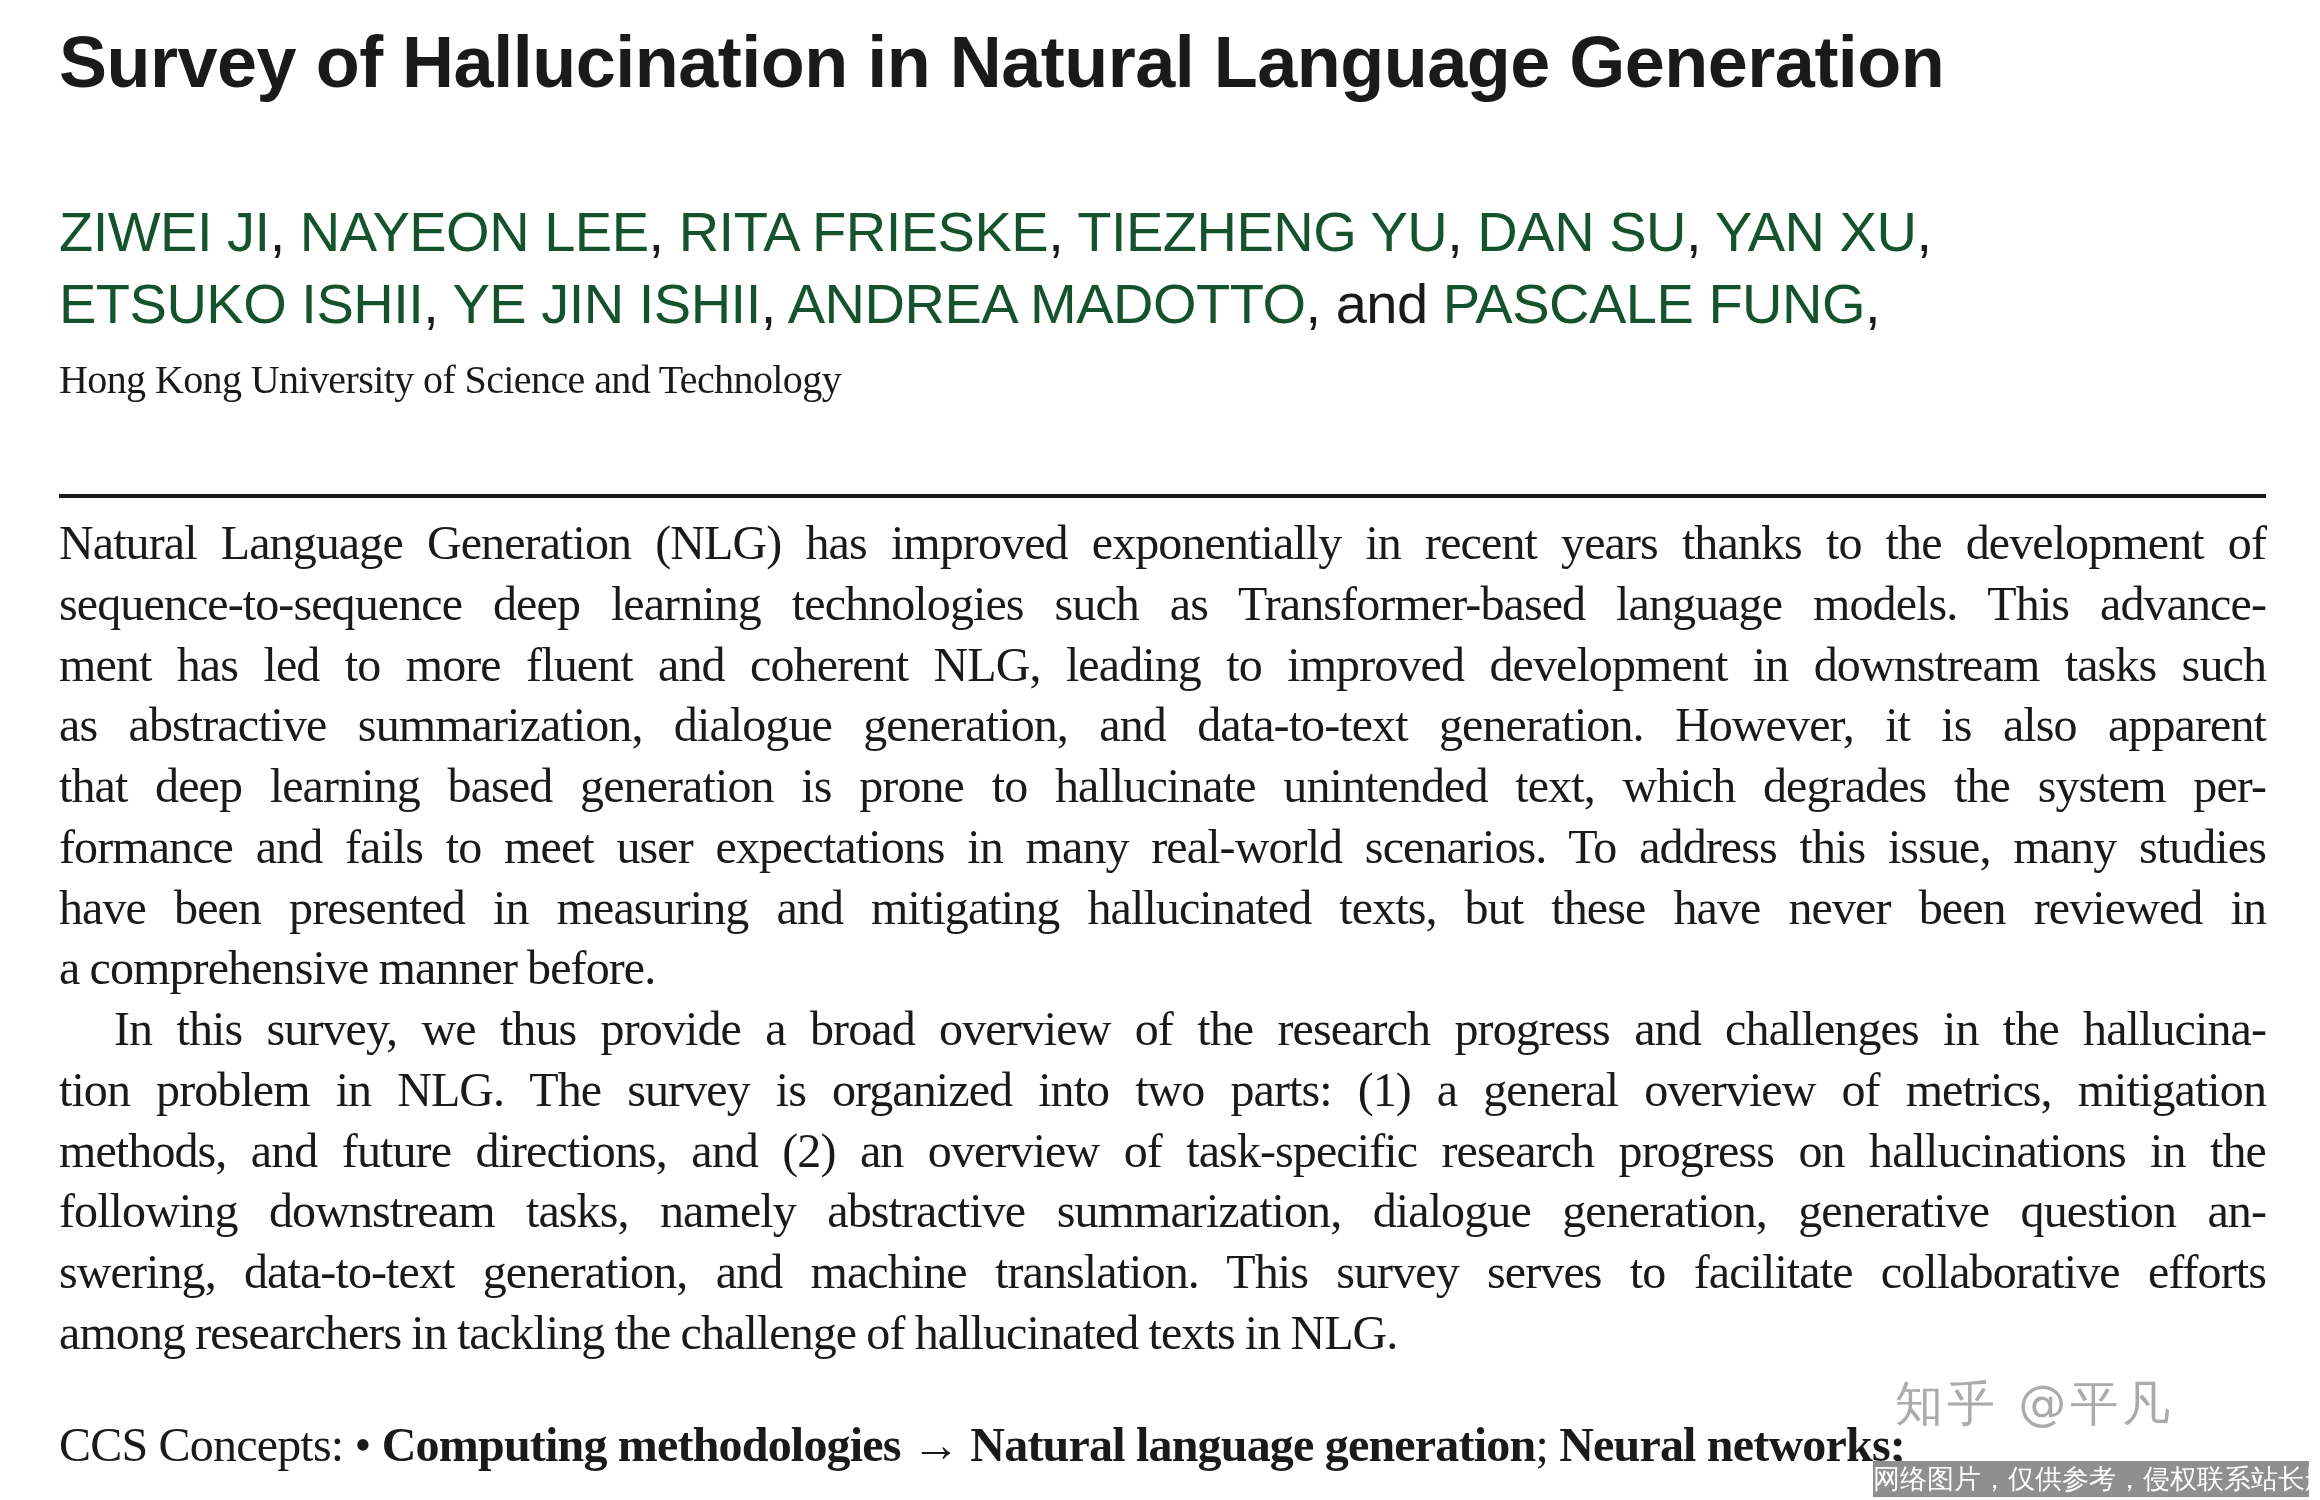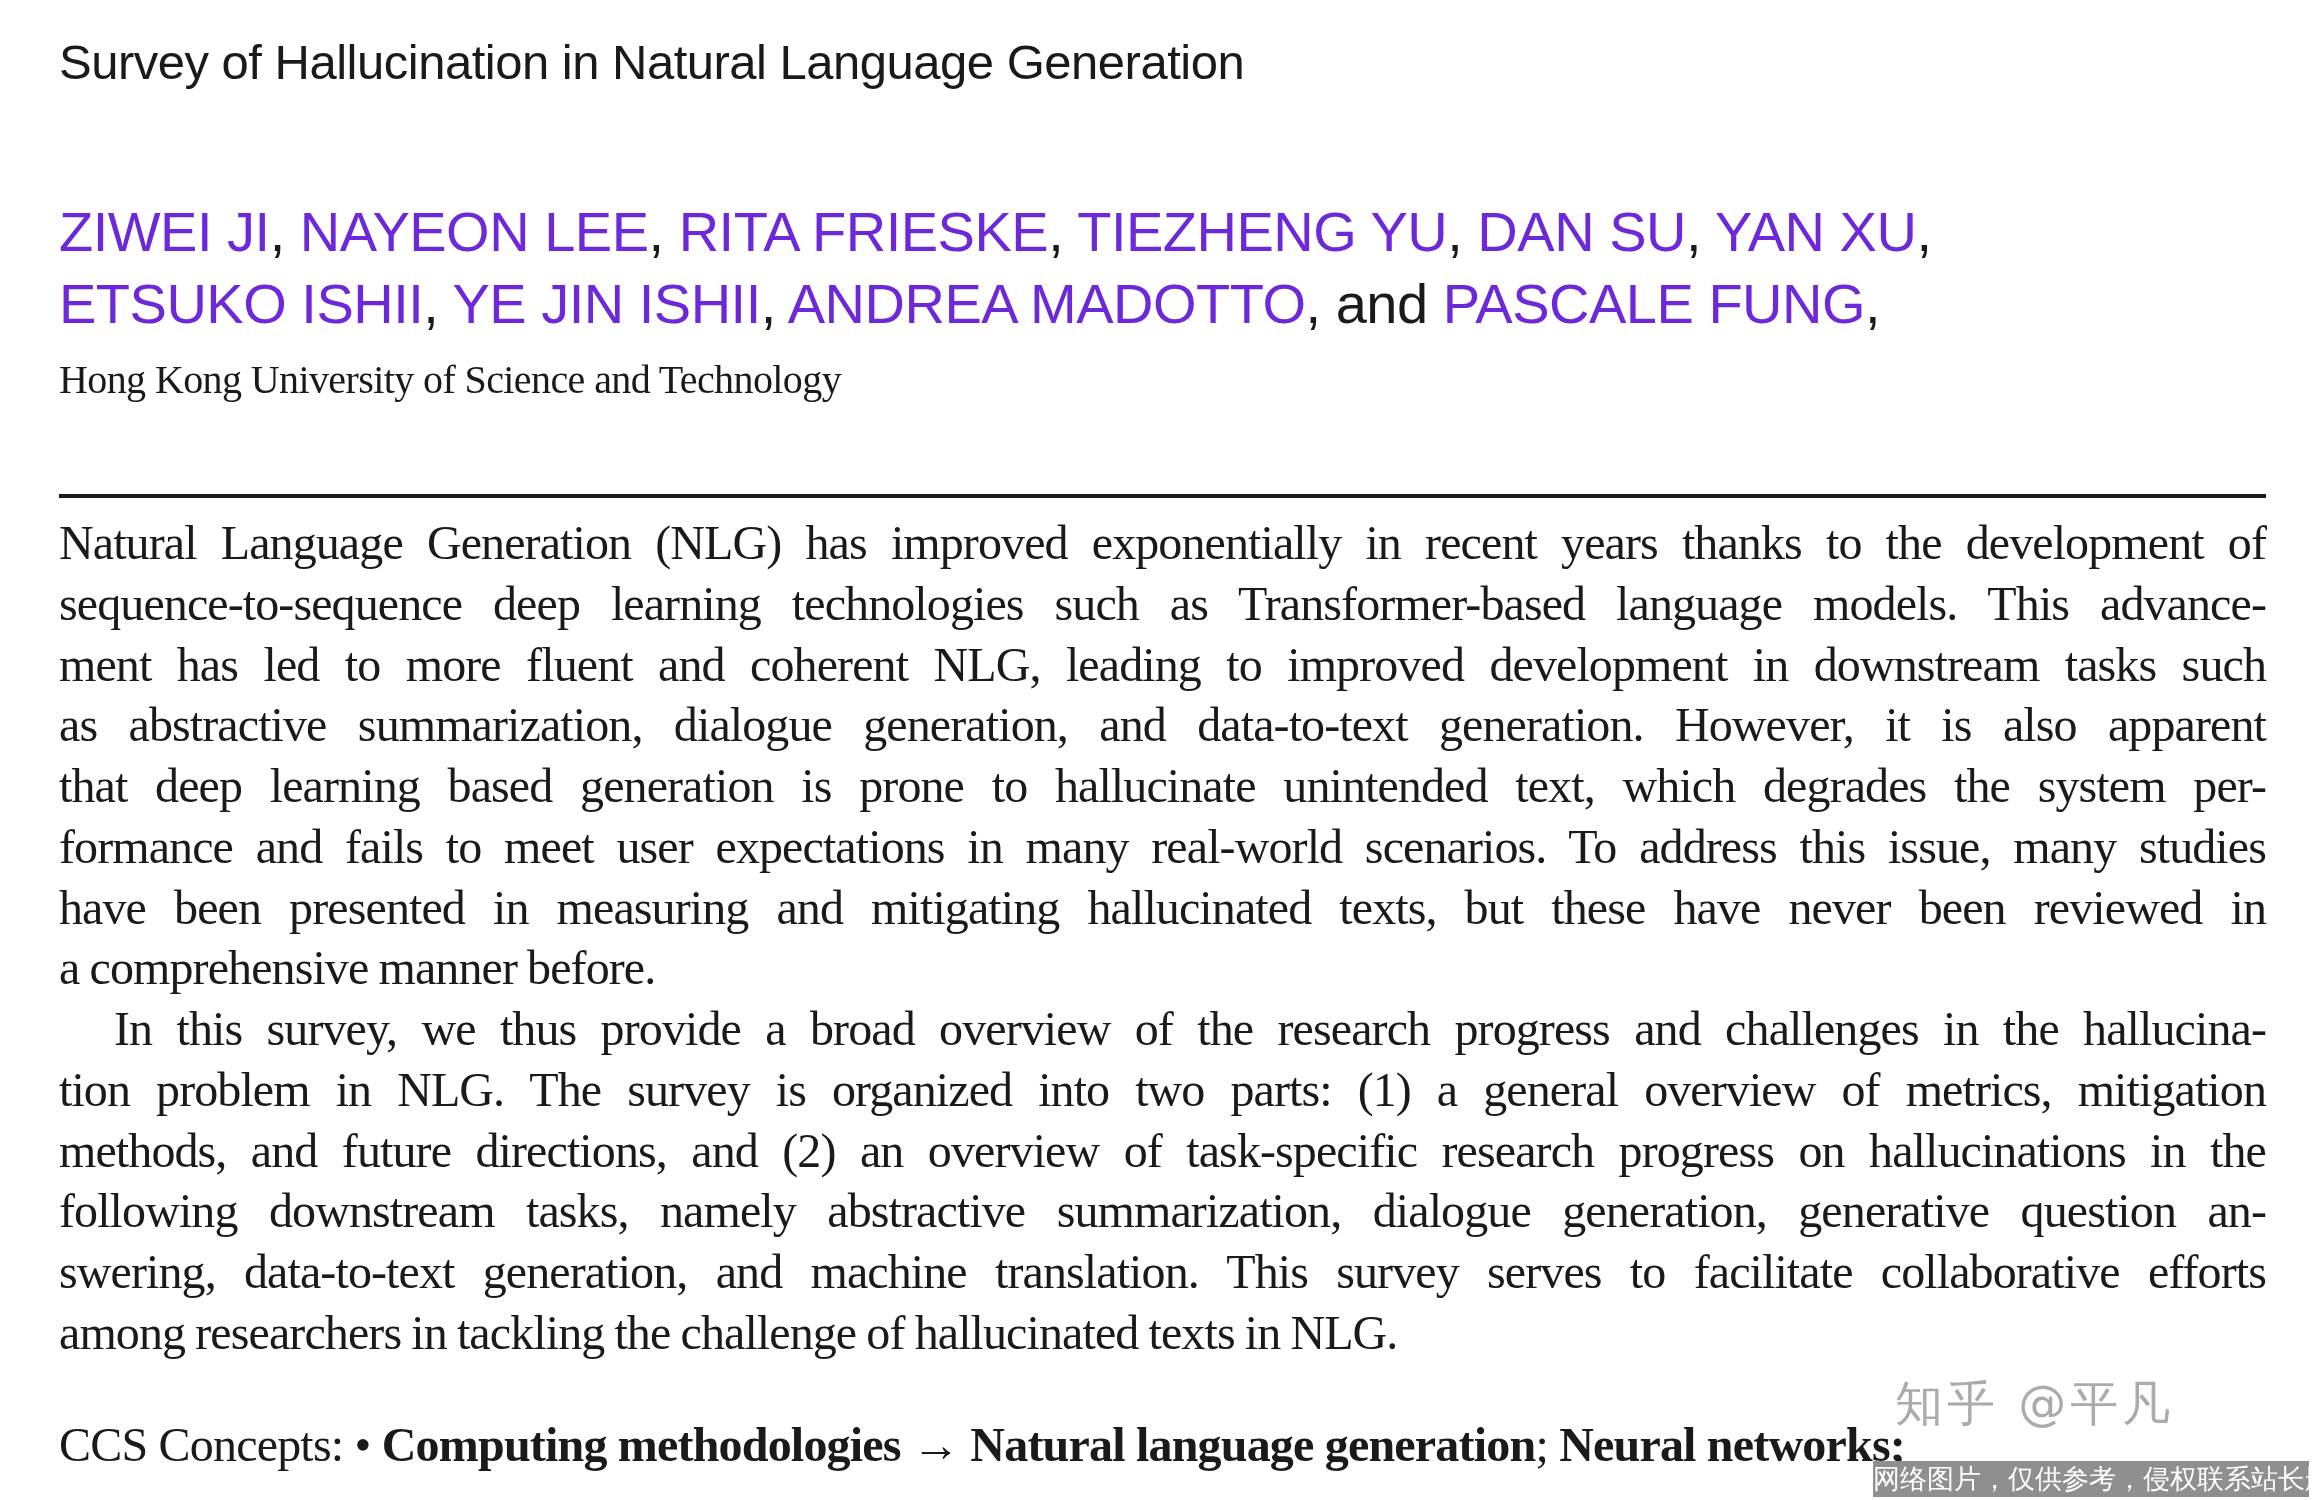--- a/index.html
+++ b/index.html
@@ -4,30 +4,30 @@
 <style>
   html, body { margin: 0; padding: 0; }
   body {
     width: 2320px; height: 1500px; position: relative; overflow: hidden;
     background: #ffffff; color: #1a1a1a;
     font-family: "Liberation Serif", "DejaVu Serif", serif;
   }
   .title {
     position: absolute; left: 59px; top: 14px; width: 2150px;
     font-family: "Liberation Sans", "DejaVu Sans", sans-serif;
-    font-weight: normal; font-size: 49px; line-height: 96px;
+    font-weight: bold; font-size: 72px; line-height: 96px;
     letter-spacing: -0.5px; color: #1a1a1a; white-space: nowrap;
   }
   .authors {
     position: absolute; left: 59px; width: 2000px;
     font-family: "Liberation Sans", "DejaVu Sans", sans-serif;
     font-size: 56px; line-height: 72px; white-space: nowrap;
     letter-spacing: -0.5px;
   }
-  .authors .name { color: #6d28d9; }
+  .authors .name { color: #14532d; }
   .authors .sep { color: #1a1a1a; }
   .affiliation {
     position: absolute; left: 59px; top: 352px;
     font-size: 40px; line-height: 56px; white-space: nowrap; letter-spacing: -0.6px;
   }
   .rule {
     position: absolute; left: 59px; top: 494px; width: 2207px; height: 4px;
     background: #1a1a1a;
   }
   .abs-line {

